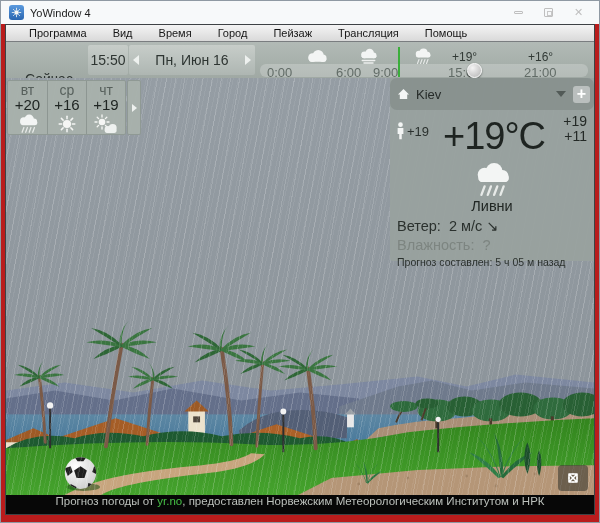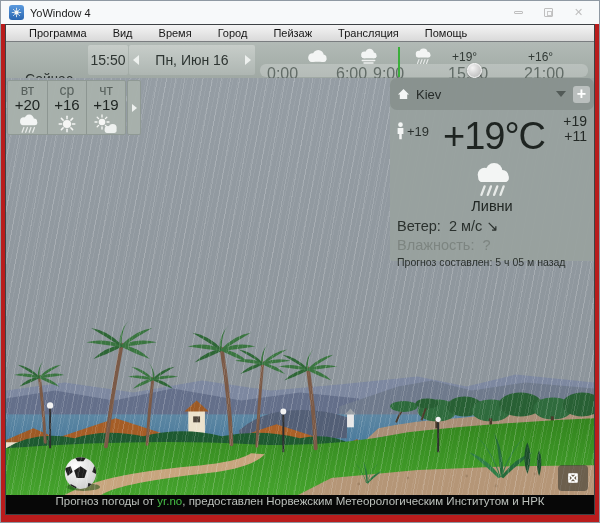--- a/index.html
+++ b/index.html
@@ -24,21 +24,21 @@
   .toolbar{height:36px;flex:0 0 auto;background:linear-gradient(#b2bab6,#a0a9a4);display:flex;align-items:stretch;padding:3px 4px 3px 5px;gap:1px;}
   .seg{background:linear-gradient(#c7cdc9,#aeb6b2);border-radius:2px;display:flex;align-items:center;justify-content:center;color:#2e3532;font-size:14px;}
   .seg-now{width:76px;margin-top:34px;}
   .seg-time{width:40px;}
   .seg-date{width:126px;gap:16px;}
   .tri{width:0;height:0;border-top:5px solid transparent;border-bottom:5px solid transparent;}
   .tri-left{border-right:6px solid #eef1ef;}
   .tri-right{border-left:6px solid #eef1ef;}
   .timeline{position:relative;flex:1 1 auto;}
   .tl-track{position:absolute;left:4px;right:2px;top:19px;height:13px;background:rgba(255,255,255,0.22);border-radius:6px;}
-  .tl-tick{position:absolute;top:20px;font-size:16px;color:#626c67;text-decoration:underline;}
+  .tl-tick{position:absolute;top:20px;font-size:13px;color:#626c67;text-decoration:underline;}
   .tl-temp{position:absolute;top:5px;font-size:12px;color:#323a36;}
   .tl-icon{position:absolute;top:3px;width:23px;height:17px;}
   .tl-now{position:absolute;top:2px;width:2px;height:30px;background:#3bae3b;}
   .tl-knob{position:absolute;top:18px;width:15px;height:15px;border-radius:50%;background:radial-gradient(circle at 35% 30%,#f4f4f4,#b2b2b2);border:1px solid #fdfdfd;box-shadow:0 1px 2px rgba(0,0,0,0.45);}
   
   .scene{position:relative;flex:1 1 auto;overflow:hidden;}
   .scene svg.landscape{position:absolute;left:0;top:0;width:100%;height:100%;display:block;}
   .rain{position:absolute;left:-90px;right:-90px;top:-90px;bottom:-90px;pointer-events:none;}
   .rain-a{background-image:repeating-linear-gradient(to right,rgba(255,255,255,0.30) 0px,rgba(255,255,255,0.30) 1px,transparent 1px,transparent 9px);transform:rotate(10deg);opacity:.5;}
   .rain-b{background-image:repeating-linear-gradient(to right,rgba(255,255,255,0.16) 0px,rgba(255,255,255,0.16) 1px,transparent 1px,transparent 5px);transform:rotate(12deg);opacity:.38;}

